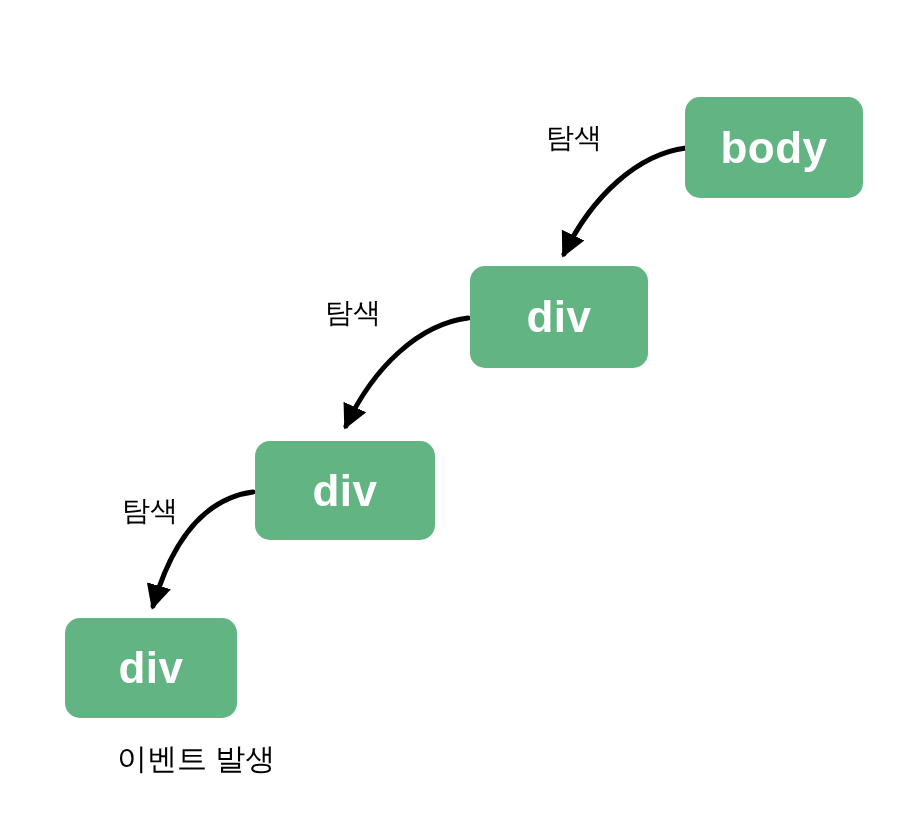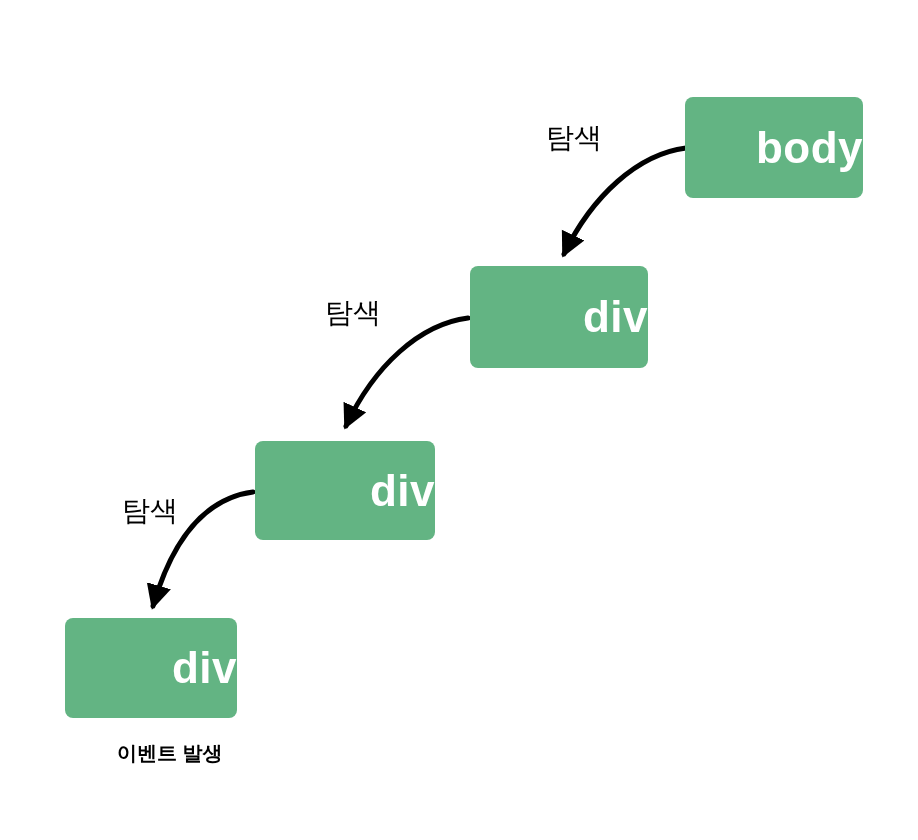--- a/index.html
+++ b/index.html
@@ -30,25 +30,25 @@
   }
   .arrow-path {
     fill: none;
     stroke: var(--arrow-color);
     stroke-width: 5;
     stroke-linecap: round;
   }
   .node {
     position: absolute;
     background: var(--node-fill);
-    border-radius: 8px;
+    border-radius: 15px;
     color: var(--node-text);
     display: flex;
     align-items: center;
-    justify-content: flex-end;
+    justify-content: center;
     font-size: 44px;
     font-weight: 600;
     letter-spacing: 0.5px;
   }
   .node-body { left: 685px; top: 97px;  width: 178px; height: 101px; }
   .node-div1 { left: 470px; top: 266px; width: 178px; height: 102px; }
   .node-div2 { left: 255px; top: 441px; width: 180px; height: 99px;  }
   .node-div3 { left: 65px;  top: 618px; width: 172px; height: 100px; }
   .edge-label {
     position: absolute;
@@ -59,22 +59,22 @@
     line-height: 1.15;
   }
   .edge-label-1 { left: 546px; top: 122px; }
   .edge-label-2 { left: 325px; top: 297px; }
   .edge-label-3 { left: 122px; top: 495px; }
   .caption {
     position: absolute;
     left: 117px;
     top: 742px;
     color: var(--label-text);
-    font-size: 20px;
-    font-weight: 700;
+    font-size: 30px;
+    font-weight: 400;
     white-space: nowrap;
     line-height: 1.15;
   }
 </style>
 </head>
 <body>
 
 <div class="canvas">
 
   <svg class="arrows-layer" viewBox="0 0 918 840" xmlns="http://www.w3.org/2000/svg">

